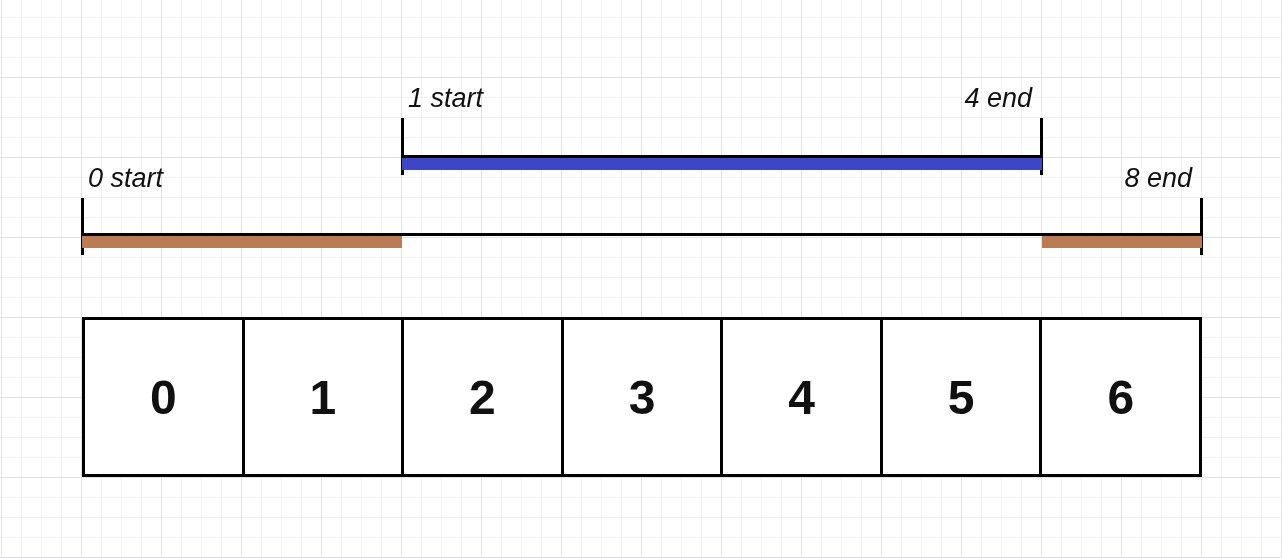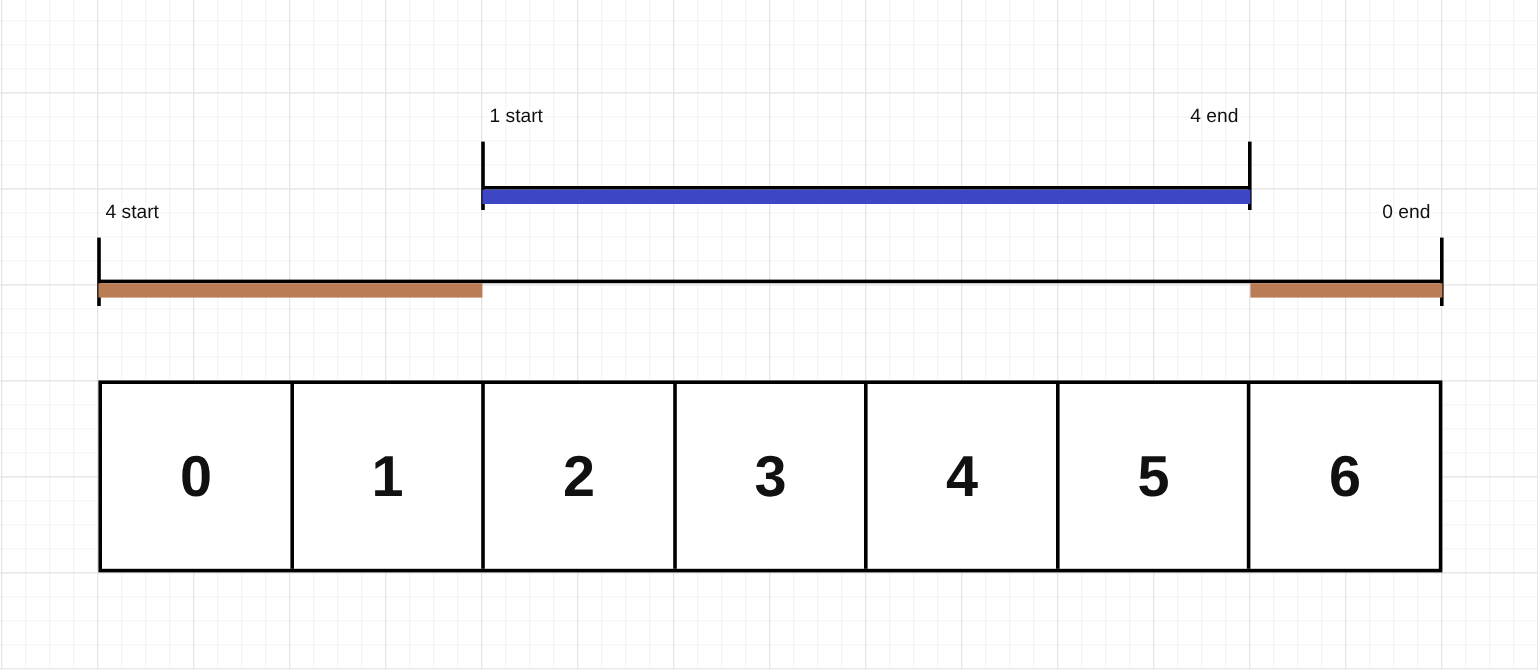--- a/index.html
+++ b/index.html
@@ -17,24 +17,25 @@
       linear-gradient(to right,  var(--grid-major, #e1e1e6) 1px, transparent 1px),
       linear-gradient(to bottom, var(--grid-major, #e1e1e6) 1px, transparent 1px),
       linear-gradient(to right,  var(--grid-minor, #f2f2f5) 1px, transparent 1px),
       linear-gradient(to bottom, var(--grid-minor, #f2f2f5) 1px, transparent 1px);
     background-size: 80px 80px, 80px 80px, 20px 20px, 20px 20px;
     background-position: 1px 77px;
   }
 
   .label {
     position: absolute;
-    font-size: 16px;
+    font-size: 27px;
     line-height: 22px;
     color: var(--text, #111111);
     white-space: nowrap;
+    font-style: italic;
   }
   .lbl-1-start { left: 408px;  top: 87px; }
   .lbl-1-end   { right: 250px; top: 87px; }
   .lbl-0-start { left: 88px;   top: 167px; }
   .lbl-0-end   { right: 90px;  top: 167px; }
 
   .tick {
     position: absolute;
     width: 3px;
     height: 57px;
@@ -89,22 +90,22 @@
 
 <div class="canvas">
 
   <div class="label lbl-1-start">1 start</div>
   <div class="label lbl-1-end">4 end</div>
   <div class="tick tick-1-start"></div>
   <div class="tick tick-1-end"></div>
   <div class="span-line line-1"></div>
   <div class="fill fill-1"></div>
 
-  <div class="label lbl-0-start">4 start</div>
-  <div class="label lbl-0-end">0 end</div>
+  <div class="label lbl-0-start">0 start</div>
+  <div class="label lbl-0-end">8 end</div>
   <div class="tick tick-0-start"></div>
   <div class="tick tick-0-end"></div>
   <div class="span-line line-0"></div>
   <div class="fill fill-0-left"></div>
   <div class="fill fill-0-right"></div>
 
   <div class="array-row">
     <div class="array-cell">
         <span>0</span>
       </div>

